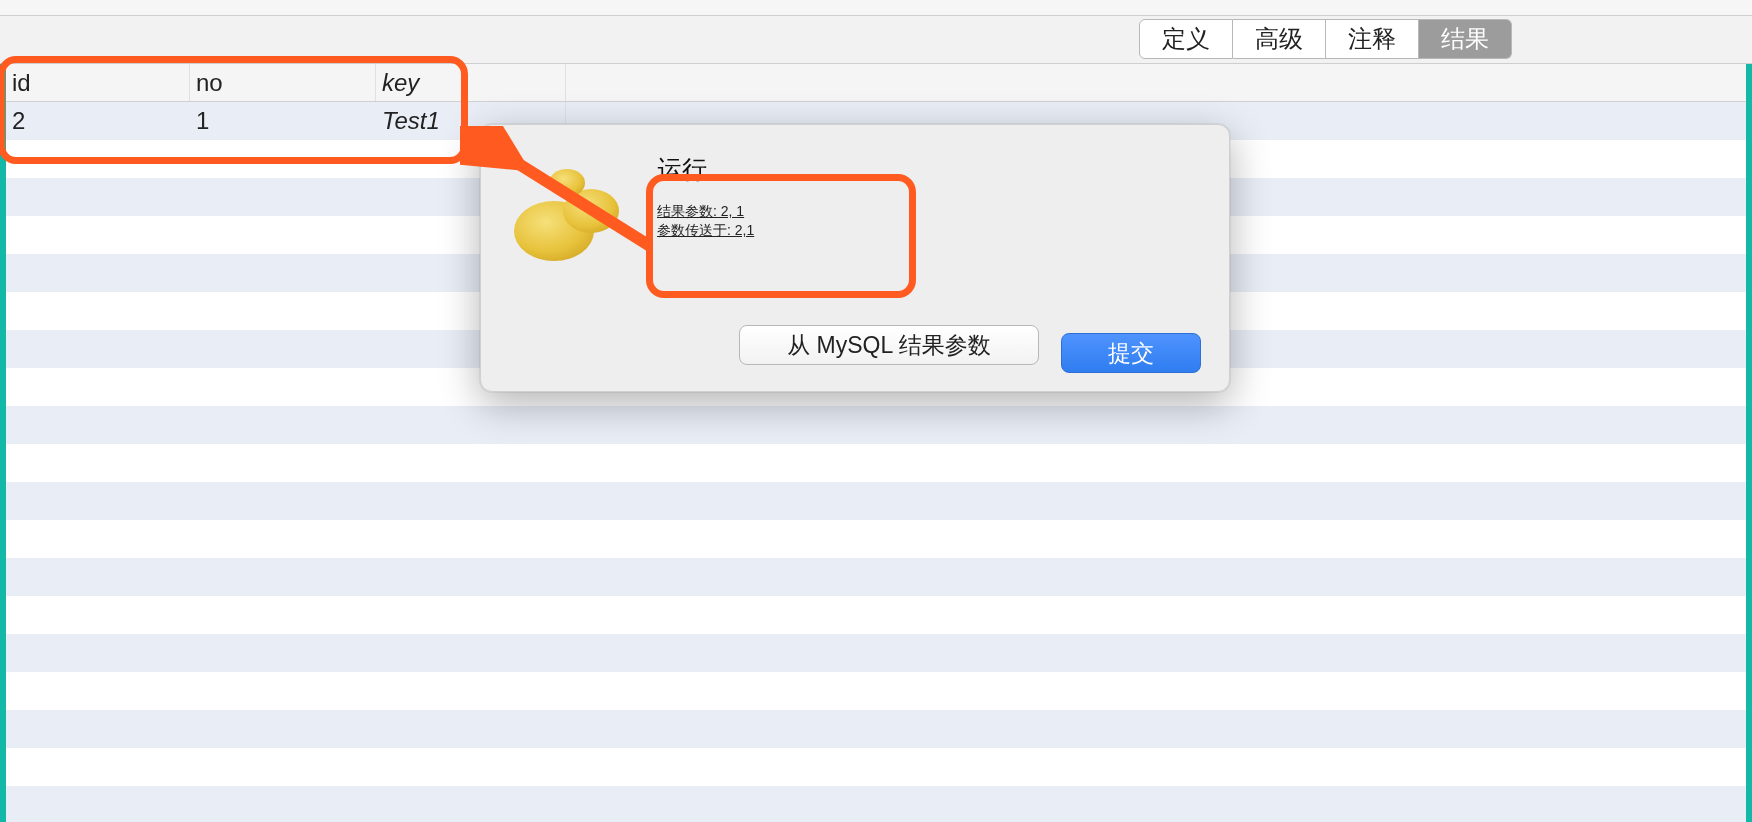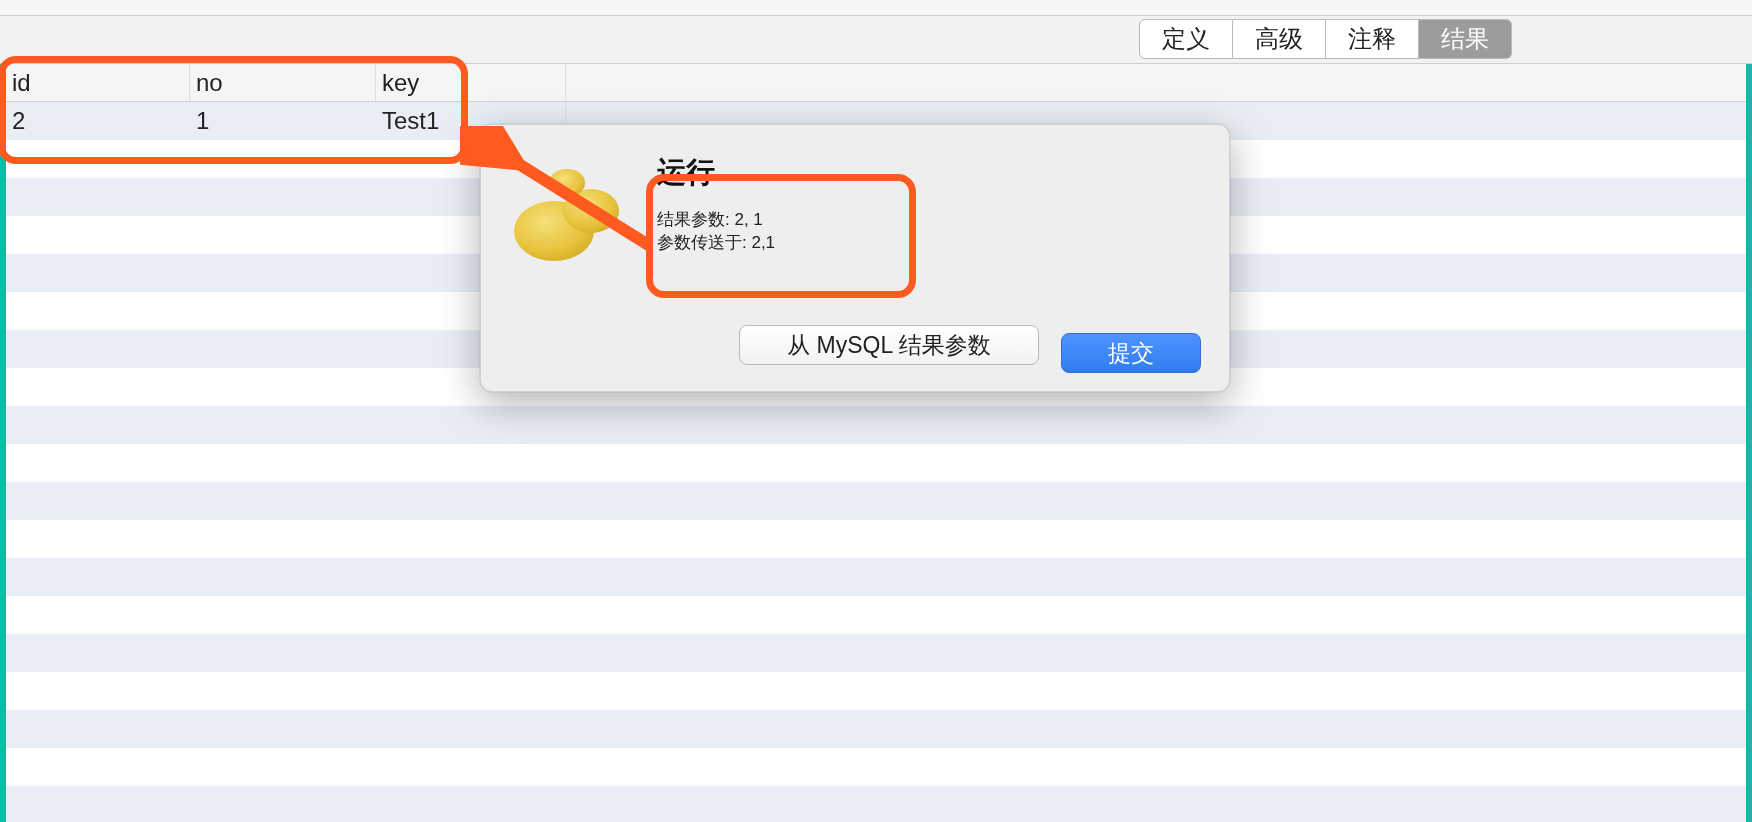--- a/index.html
+++ b/index.html
@@ -73,21 +73,21 @@
     display: flex;
     align-items: center;
     padding-left: 6px;
     border-right: 1px solid #e0e0e0;
     font-size: 24px;
     color: #222;
     height: 100%;
   }
   .col-id  { width: 184px; }
   .col-no  { width: 186px; }
-  .col-key { width: 190px; border-right: 1px solid #e0e0e0; }
+  .col-key { width: 190px; border-right: 1px solid #e0e0e0; font-style: italic; }
 
   .data-row {
     position: absolute;
     left: 6px; top: 38px; height: 38px;
     display: flex;
     background: #e8edf6;
   }
   .data-cell {
     display: flex; align-items: center;
     padding-left: 6px;
@@ -130,29 +130,30 @@
     display: flex;
     padding: 28px 28px 0 28px;
     gap: 28px;
   }
   .dialog-icon {
     width: 120px; height: 120px;
     flex-shrink: 0;
     display:flex; align-items:center; justify-content:center;
   }
   .dialog-text h3 {
-    font-size: 29px;
-    font-weight: 700;
+    font-size: 25px;
+    font-weight: 400;
     color: #111;
     margin-bottom: 16px;
   }
   .dialog-text p {
-    font-size: 17px;
+    font-size: 14px;
     color: #222;
     line-height: 1.35;
+    text-decoration: underline;
   }
   .dialog-buttons {
     position: absolute;
     right: 28px;
     bottom: 18px;
     display: flex;
     gap: 22px;
   }
   .btn {
     height: 40px;

